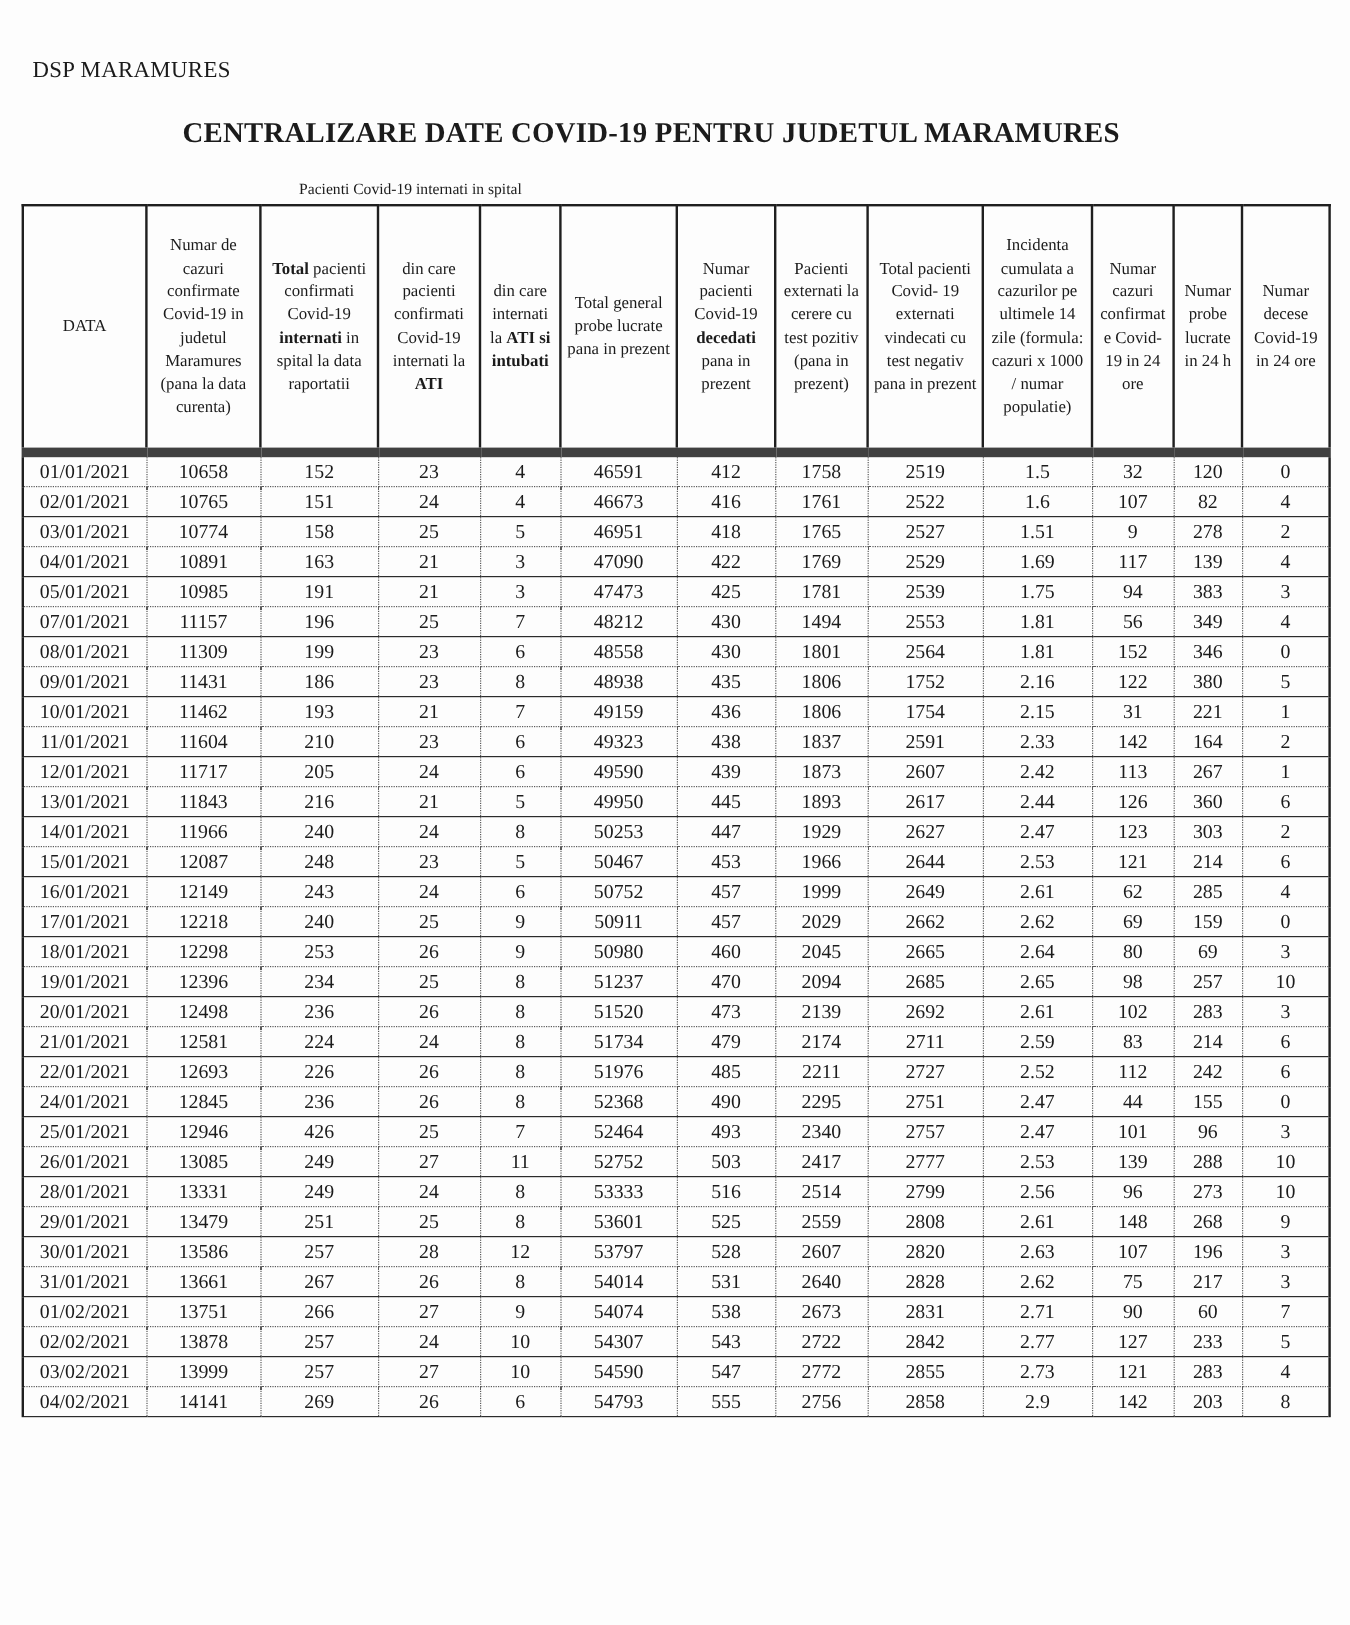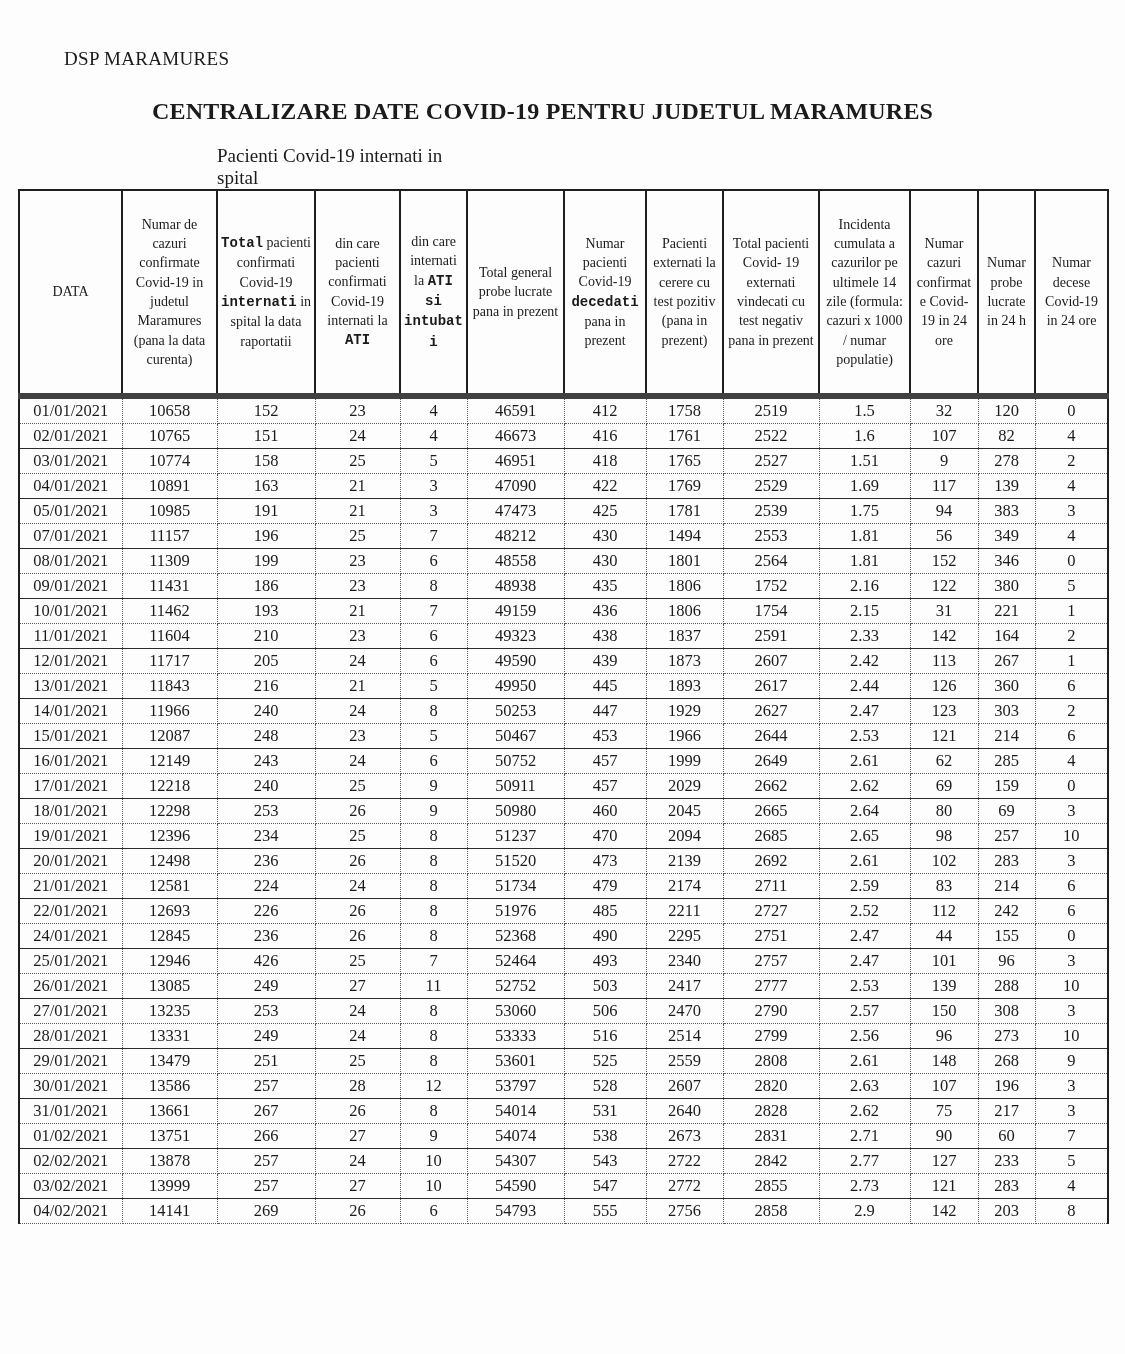--- a/index.html
+++ b/index.html
@@ -15,21 +15,20 @@
     height: 1354px;
     background: #fdfdfd;
     overflow: hidden;
   }
   .org {
     position: absolute;
     left: 27px;
     top: 48px;
     font-size: 19px;
     letter-spacing: 0.3px;
-    margin-left: 37px;
   }
   .title {
     position: absolute;
     left: 152px;
     top: 98px;
     font-size: 24px;
     font-weight: bold;
     letter-spacing: 0.2px;
   }
   table.main {
@@ -40,55 +39,54 @@
     border-collapse: collapse;
     table-layout: fixed;
   }
   tr.group-row td {
     border: none;
     height: 25px;
     padding: 0;
   }
   td.group-box {
     border: 2px solid #1f1f1f;
-    text-align: left;
-    font-size: 19px;
+    text-align: center;
+    font-size: 13px;
     padding: 1px 2px;
   }
   thead tr.cols {
     height: 206px;
   }
   thead tr.cols th {
     border: 2px solid #1f1f1f;
     font-weight: normal;
     font-size: 14px;
     line-height: 1.38;
     text-align: center;
     vertical-align: middle;
     padding: 11px 3px;
     overflow-wrap: break-word;
     background: #fdfdfd;
   }
   thead .b {
     font-weight: bold;
-    font-family: Liberation Mono, monospace;
   }
   tbody td {
     border: 1px dotted #5a5a5a;
     text-align: center;
     vertical-align: middle;
     font-size: 16.5px;
     height: 24px;
     padding: 0 2px;
     white-space: nowrap;
   }
   tbody td:first-child { border-left: 2px solid #1f1f1f; }
   tbody td:last-child  { border-right: 2px solid #1f1f1f; }
   tbody tr:nth-child(even) td { border-bottom: 1px solid #2b2b2b; }
-  tbody tr:first-child td { border-top: 6px solid #404040; }
+  tbody tr:first-child td { border-top: 8px solid #404040; }
 </style>
 </head>
 <body>
 
 <div id="page">
   <div class="org">DSP MARAMURES</div>
   <div class="title">CENTRALIZARE DATE COVID-19 PENTRU JUDETUL MARAMURES</div>
 
   <table class="main">
     <colgroup id="colgroup">
@@ -483,35 +481,20 @@
           <td>52752</td>
           <td>503</td>
           <td>2417</td>
           <td>2777</td>
           <td>2.53</td>
           <td>139</td>
           <td>288</td>
           <td>10</td>
         </tr>
         <tr>
-          <td>27/01/2021</td>
-          <td>13235</td>
-          <td>253</td>
-          <td>24</td>
-          <td>8</td>
-          <td>53060</td>
-          <td>506</td>
-          <td>2470</td>
-          <td>2790</td>
-          <td>2.57</td>
-          <td>150</td>
-          <td>308</td>
-          <td>3</td>
-        </tr>
-        <tr>
           <td>28/01/2021</td>
           <td>13331</td>
           <td>249</td>
           <td>24</td>
           <td>8</td>
           <td>53333</td>
           <td>516</td>
           <td>2514</td>
           <td>2799</td>
           <td>2.56</td>

